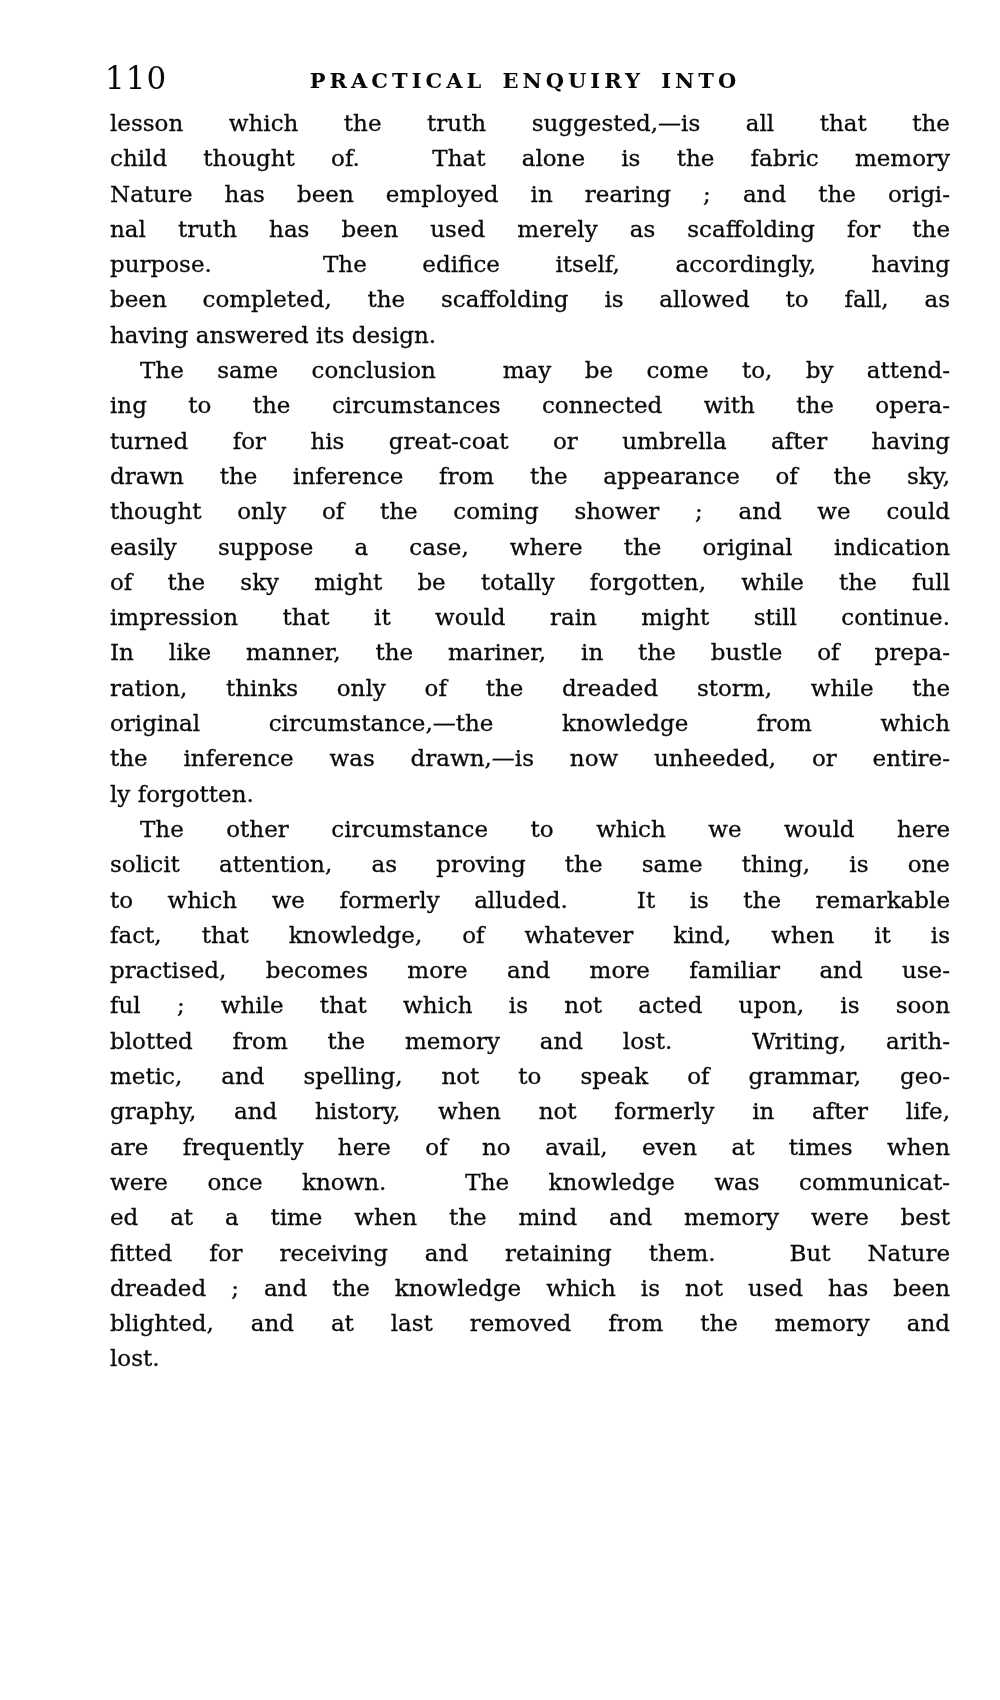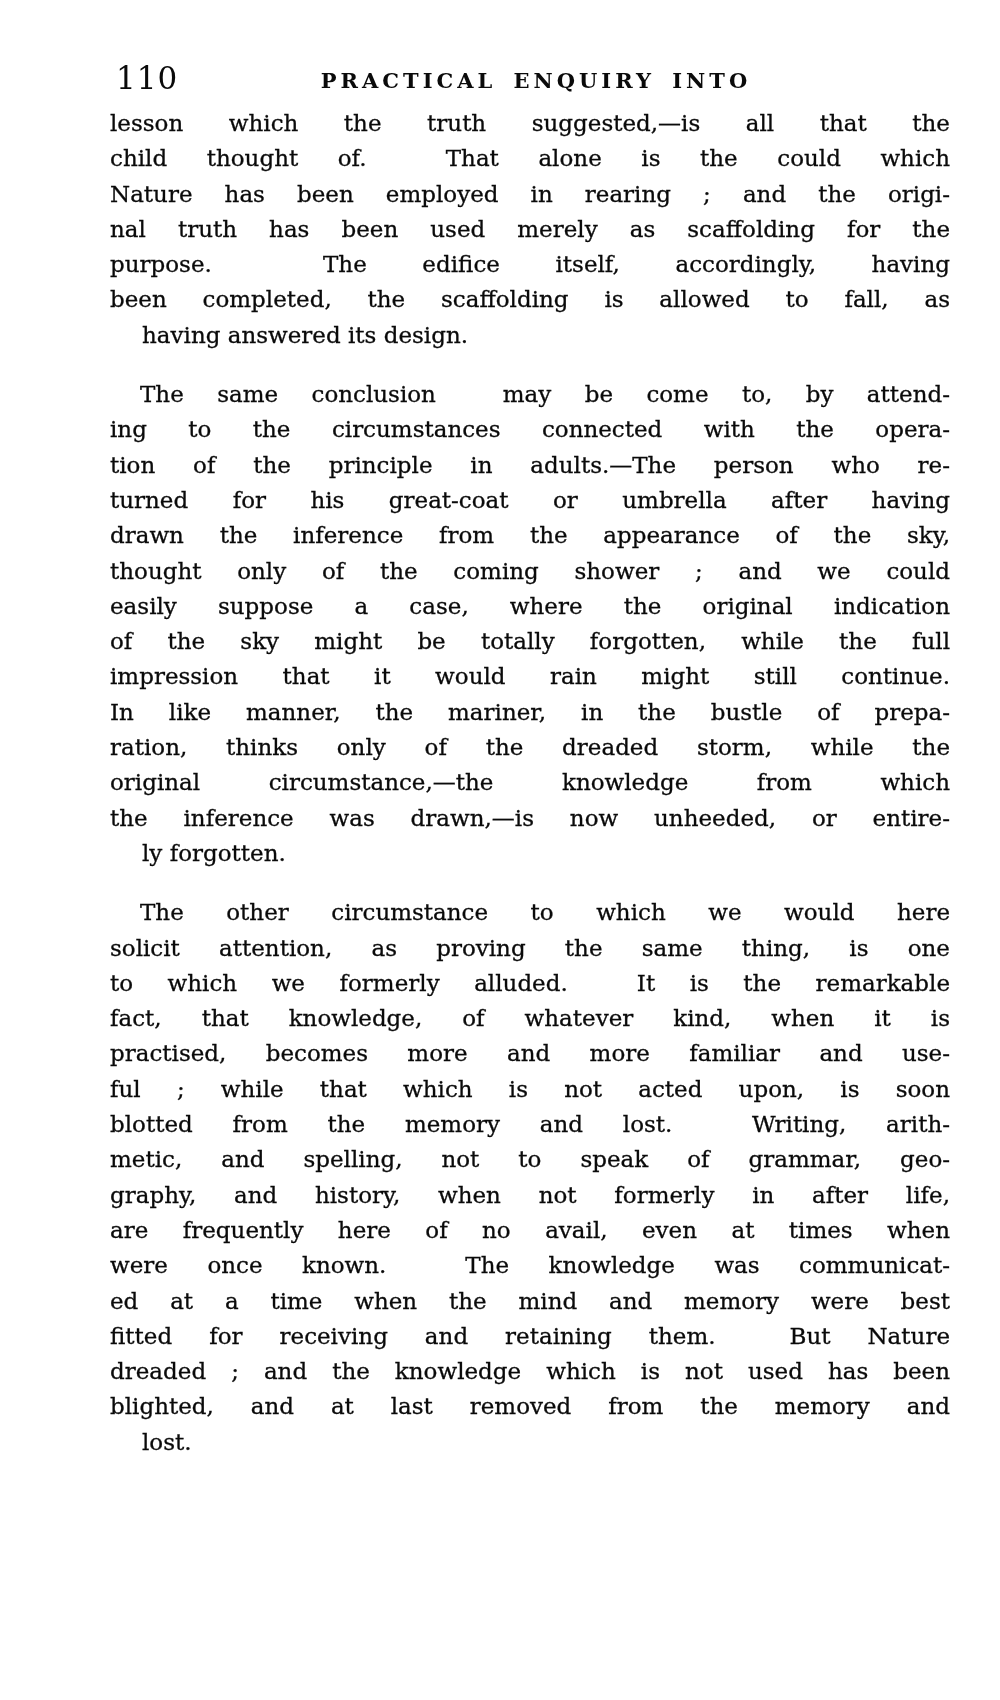--- a/index.html
+++ b/index.html
@@ -11,21 +11,21 @@
     position: relative;
     width: 1000px;
     height: 1700px;
     background: var(--paper, #ffffff);
     color: var(--ink, #0a0a0a);
     font-family: "DejaVu Serif", "Liberation Serif", serif;
     overflow: hidden;
   }
   .page-header {
     position: absolute;
-    left: 116px;
+    left: 105px;
     top: 54px;
     width: 840px;
     height: 40px;
   }
   .page-number {
     position: absolute;
     left: 0;
     bottom: 0;
     font-size: 31px;
     line-height: 1;
@@ -56,46 +56,43 @@
     line-height: 35.3px;
     white-space: pre-wrap;
     text-align: justify;
     text-align-last: justify;
     text-justify: inter-word;
     -webkit-text-stroke: 0.3px currentColor;
   }
   .line.parend {
     text-align: left;
     text-align-last: left;
-    margin-left: 32px;
   }
   .line.indent {
     text-indent: 30px;
-    margin-top: 24px;
   }
 </style>
 </head>
 <body>
 
 <div class="book-page" style="--paper: #ffffff; --ink: #0a0a0a;">
   <div class="page-header">
     <span class="page-number">110</span>
     <span class="running-title">PRACTICAL ENQUIRY INTO</span>
   </div>
   <div class="text-block">
       <div class="line">lesson which the truth suggested,—is all that the</div>
-      <div class="line">child thought of.  That alone is the could which</div>
+      <div class="line">child thought of.  That alone is the fabric memory</div>
       <div class="line">Nature has been employed in rearing ; and the origi-</div>
       <div class="line">nal truth has been used merely as scaffolding for the</div>
       <div class="line">purpose.  The edifice itself, accordingly, having</div>
       <div class="line">been completed, the scaffolding is allowed to fall, as</div>
       <div class="line parend">having answered its design.</div>
       <div class="line indent">The same conclusion  may be come to, by attend-</div>
       <div class="line">ing to the circumstances connected with the opera-</div>
-      <div class="line">tion of the principle in adults.—The person who re-</div>
       <div class="line">turned for his great-coat or umbrella after having</div>
       <div class="line">drawn the inference from the appearance of the sky,</div>
       <div class="line">thought only of the coming shower ; and we could</div>
       <div class="line">easily suppose a case, where the original indication</div>
       <div class="line">of the sky might be totally forgotten, while the full</div>
       <div class="line">impression that it would rain might still continue.</div>
       <div class="line">In like manner, the mariner, in the bustle of prepa-</div>
       <div class="line">ration, thinks only of the dreaded storm, while the</div>
       <div class="line">original circumstance,—the knowledge from which</div>
       <div class="line">the inference was drawn,—is now unheeded, or entire-</div>

